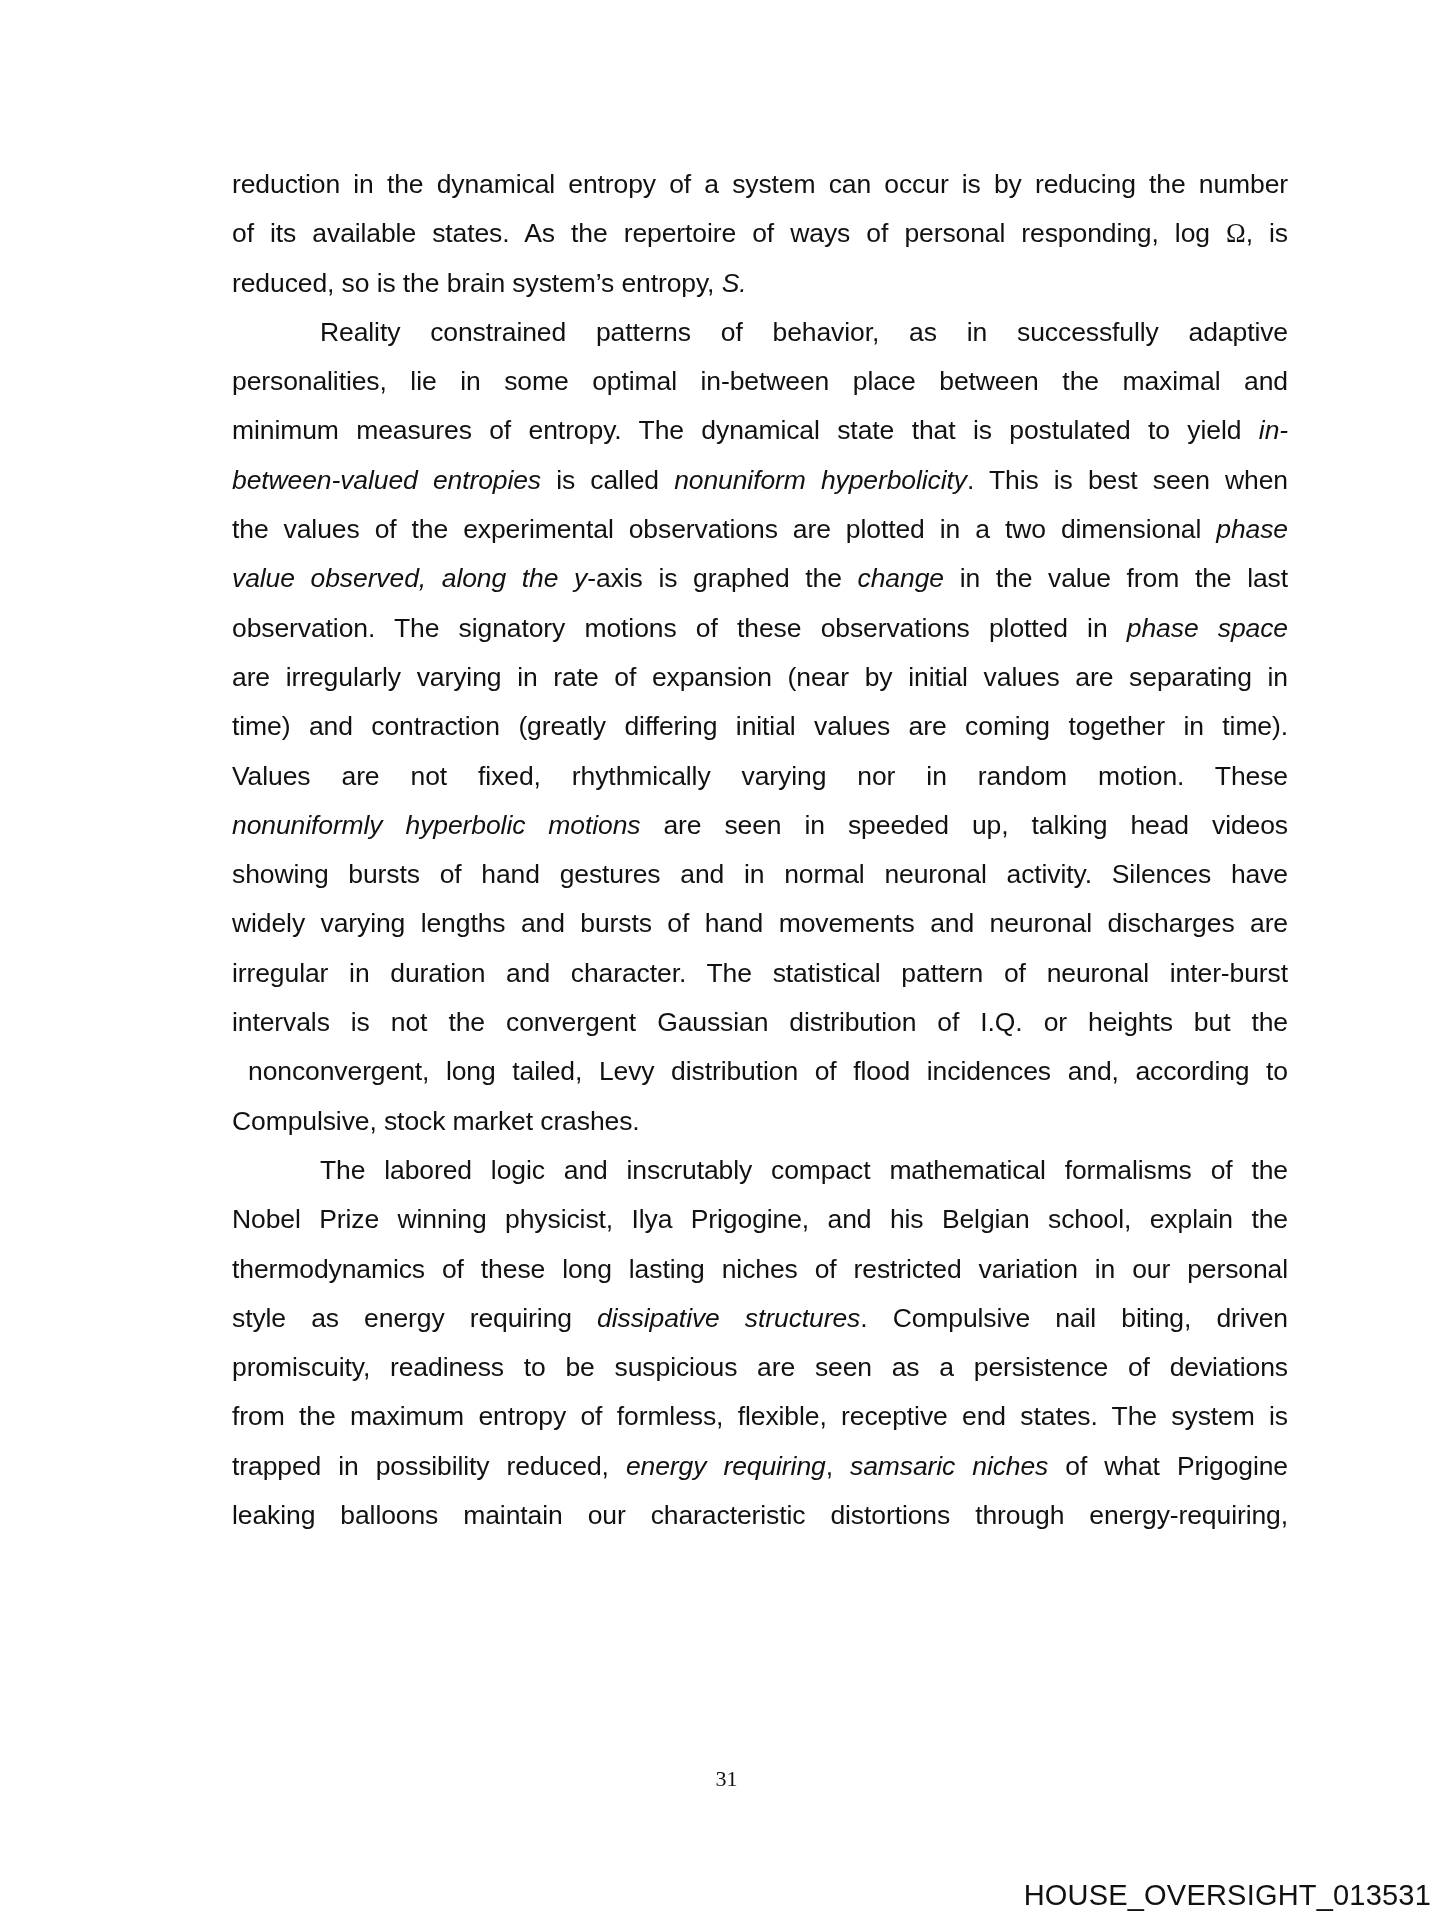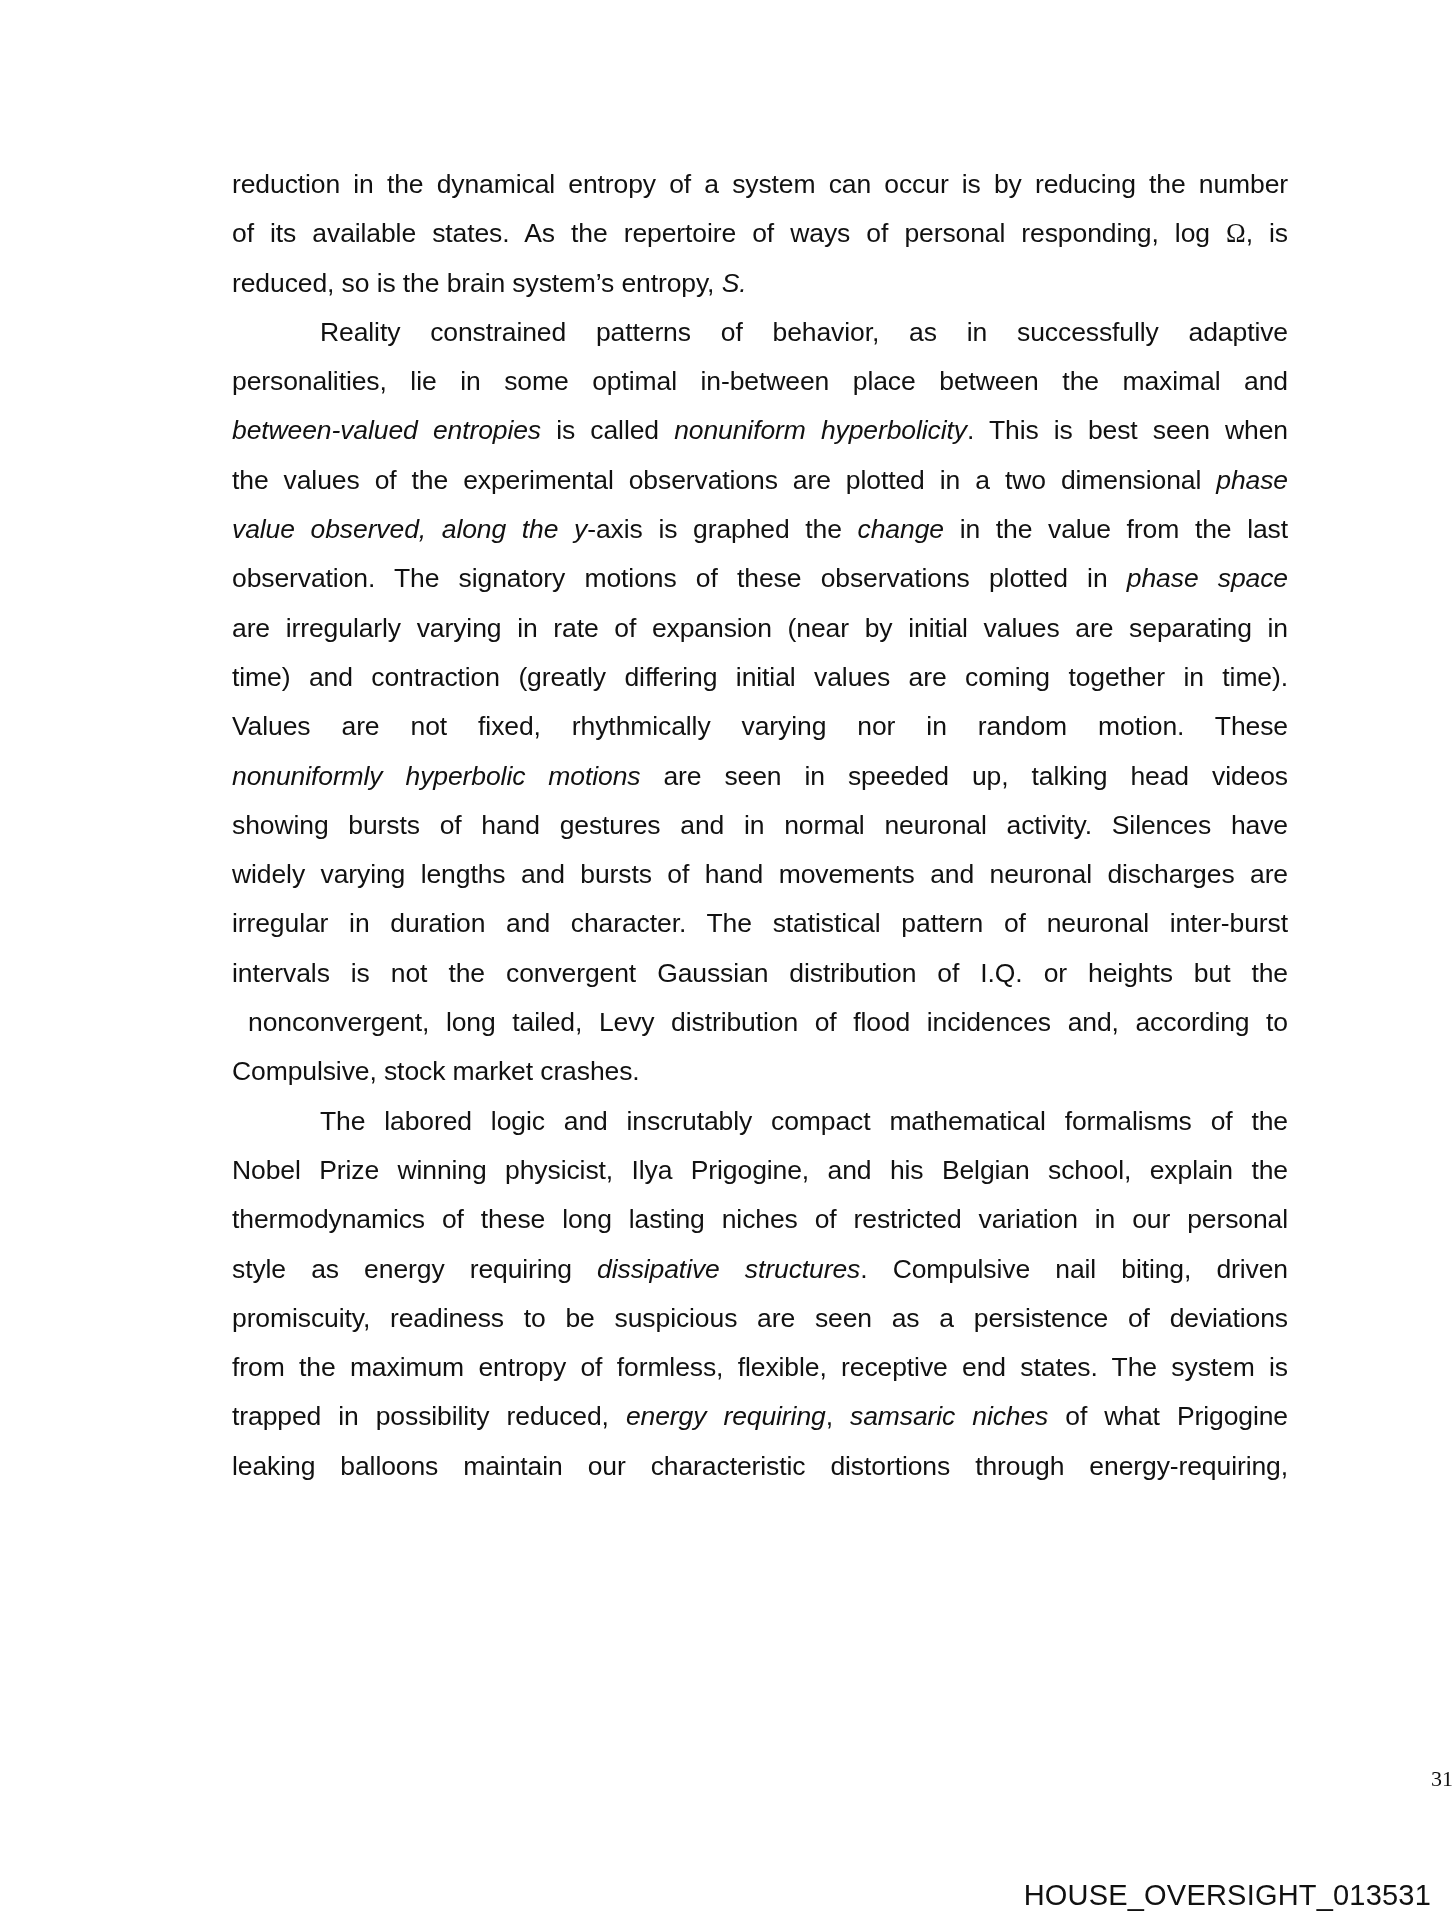--- a/index.html
+++ b/index.html
@@ -42,21 +42,21 @@
       text-align-last: left;
     }
     .para .line span { white-space: pre; }
     em { font-style: italic; }
     .omega { font-family: "Liberation Serif", serif; }
     .page-number {
       position: absolute;
       left: 0;
       width: 1453px;
       top: 1766px;
-      text-align: right;
+      text-align: center;
       font-family: "Liberation Serif", serif;
       font-size: 22px;
       color: #111111;
     }
     .bates {
       position: absolute;
       right: 22px;
       top: 1879px;
       font-family: "Liberation Sans", sans-serif;
       font-size: 29px;
@@ -69,20 +69,21 @@
 
 <div class="page-body" id="doc-body">
     <p class="para">
       <span class="line" style="white-space: normal;"><span style="white-space: normal;">reduction in the dynamical entropy of a system can occur is by reducing the number</span></span>
       <span class="line" style="text-indent: 0px; white-space: normal;"><span style="white-space: normal;">of its available states. As the repertoire of ways of personal responding, log </span><span class="omega" style="white-space: normal;">Ω</span><span style="white-space: normal;">, is</span></span>
       <span class="line last" style="text-indent: 0px; white-space: normal;"><span style="white-space: normal;">reduced, so is the brain system’s entropy, </span><em style="white-space: normal;">S.</em></span>
     </p>
     <p class="para indent">
       <span class="line" style="white-space: normal;"><span style="white-space: normal;">Reality constrained patterns of behavior, as in successfully adaptive</span></span>
       <span class="line" style="text-indent: 0px; white-space: normal;"><span style="white-space: normal;">personalities, lie in some optimal in-between place between the maximal and</span></span>
+      <span class="line" style="text-indent: 0px; white-space: normal;"><span style="white-space: normal;">minimum measures of entropy. The dynamical state that is postulated to yield </span><em style="white-space: normal;">in-</em></span>
       <span class="line" style="text-indent: 0px; white-space: normal;"><em style="white-space: normal;">between-valued entropies</em><span style="white-space: normal;"> is called </span><em style="white-space: normal;">nonuniform hyperbolicity</em><span style="white-space: normal;">. This is best seen when</span></span>
       <span class="line" style="text-indent: 0px; white-space: normal;"><span style="white-space: normal;">the values of the experimental observations are plotted in a two dimensional </span><em style="white-space: normal;">phase</em></span>
       <span class="line" style="text-indent: 0px; white-space: normal;"><span style="white-space: normal; font-style: italic;">value observed, along the </span><em style="white-space: normal;">y</em><span style="white-space: normal;">-axis is graphed the </span><em style="white-space: normal;">change</em><span style="white-space: normal;"> in the value from the last</span></span>
       <span class="line" style="text-indent: 0px; white-space: normal;"><span style="white-space: normal;">observation. The signatory motions of these observations plotted in </span><em style="white-space: normal;">phase space</em></span>
       <span class="line" style="text-indent: 0px; white-space: normal;"><span style="white-space: normal;">are irregularly varying in rate of expansion (near by initial values are separating in</span></span>
       <span class="line" style="text-indent: 0px; white-space: normal;"><span style="white-space: normal;">time) and contraction (greatly differing initial values are coming together in time).</span></span>
       <span class="line" style="text-indent: 0px; white-space: normal;"><span style="white-space: normal;">Values are not fixed, rhythmically varying nor in random motion. These</span></span>
       <span class="line" style="text-indent: 0px; white-space: normal;"><em style="white-space: normal;">nonuniformly hyperbolic motions</em><span style="white-space: normal;"> are seen in speeded up, talking head videos</span></span>
       <span class="line" style="text-indent: 0px; white-space: normal;"><span style="white-space: normal;">showing bursts of hand gestures and in normal neuronal activity. Silences have</span></span>
       <span class="line" style="text-indent: 0px; white-space: normal;"><span style="white-space: normal;">widely varying lengths and bursts of hand movements and neuronal discharges are</span></span>

